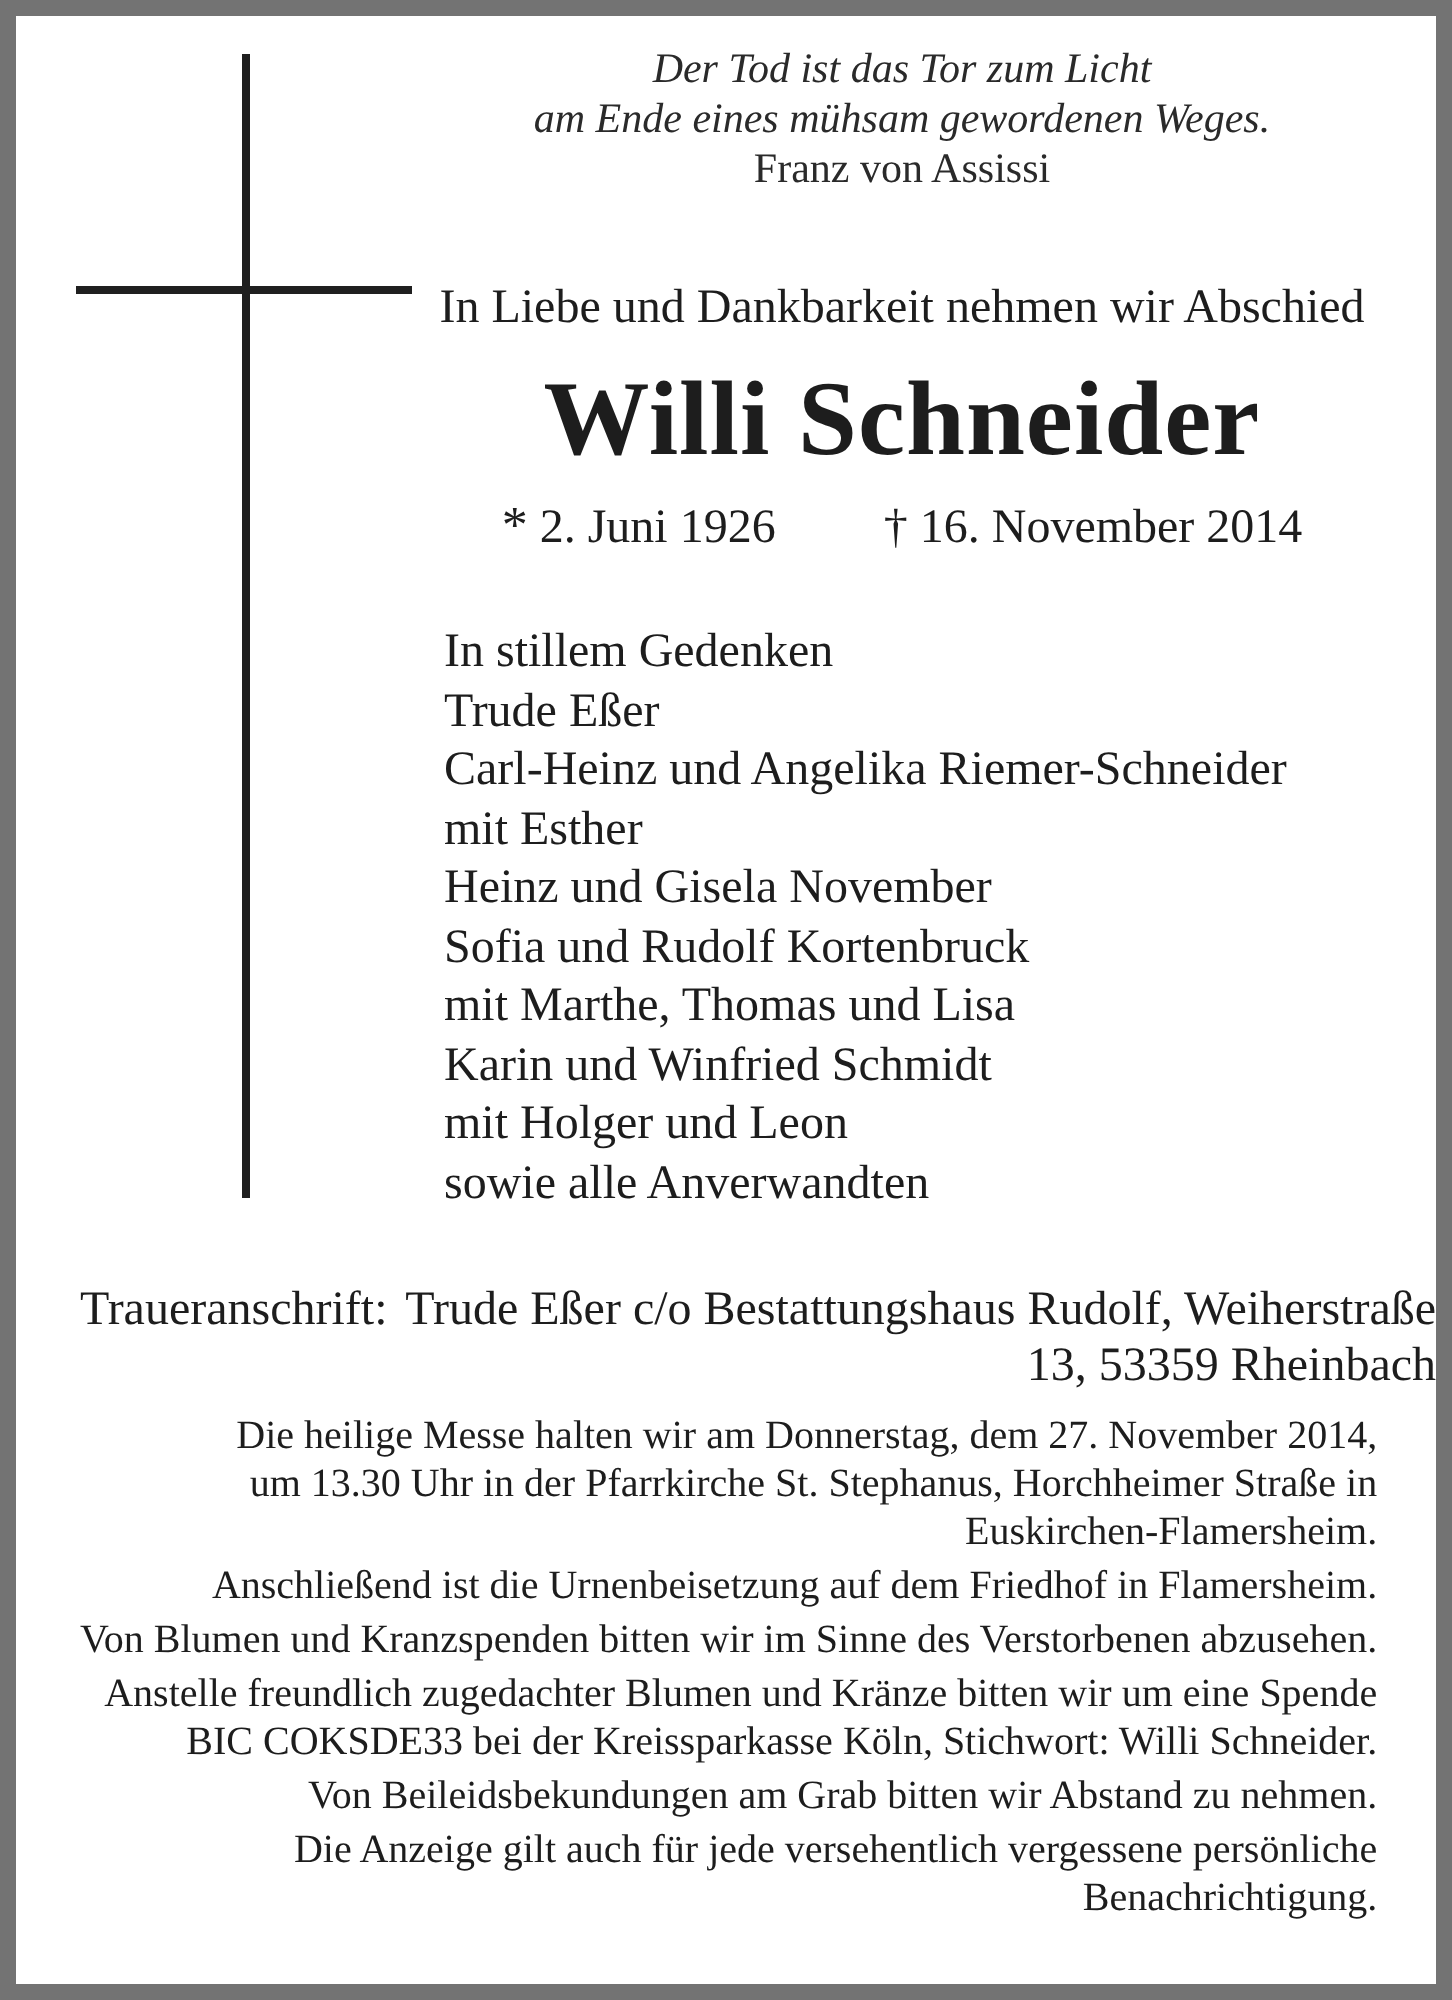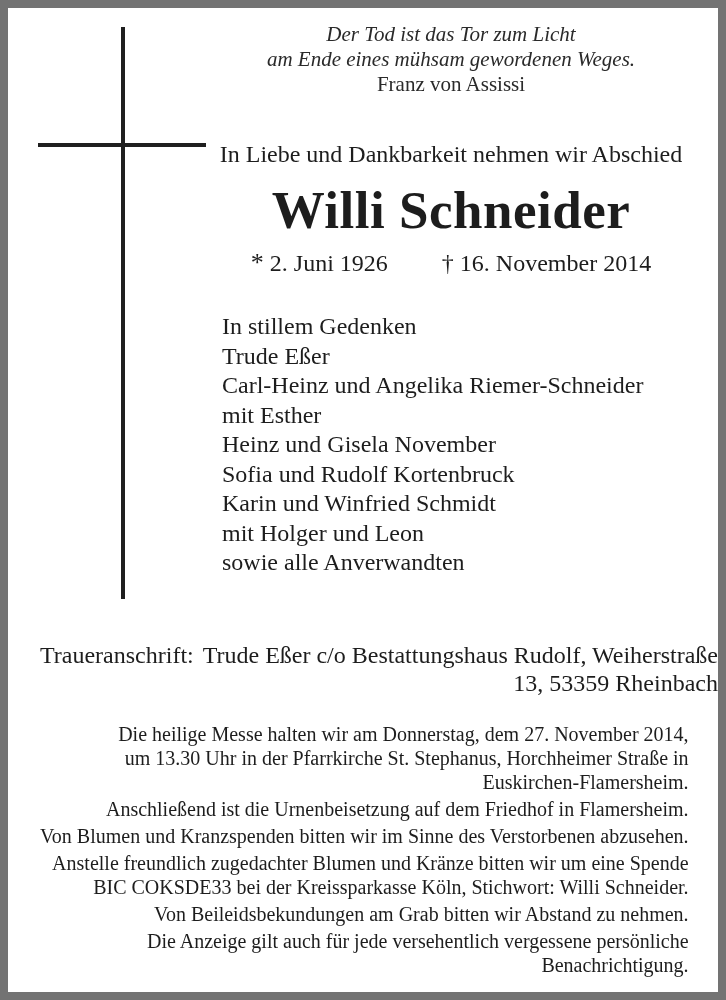--- a/index.html
+++ b/index.html
@@ -28,21 +28,21 @@
   .dates .symbol{margin-right:6px;}
   .dates .star{font-size:26px;}
   
   .mourning{left:214px;top:304px;font-size:24px;line-height:29.5px;text-align:left;}
   .mourning .bold{font-weight:normal;}
   
   .address{left:32px;top:633px;font-size:24px;line-height:28px;display:flex;}
   .address .label{white-space:pre;}
   .address .label::after{content:" ";}
   
-  .details{left:32px;top:714px;font-size:20px;line-height:24px;}
+  .details{left:32px;top:698px;font-size:20px;line-height:24px;}
   .details p{margin:0 0 3px 0;}
   .details .line{display:block;}
 </style>
 </head>
 <body>
 
 <div id="notice">
 
   <div class="abs cross-v"></div>
   <div class="abs cross-h"></div>
@@ -61,20 +61,21 @@
     <span class="date-item"><span class="symbol star">*</span><span>2. Juni 1926</span></span><span class="date-item"><span class="symbol">†</span><span>16. November 2014</span></span>
   </div>
 
   <div class="abs mourning">
     <div>In stillem Gedenken</div>
     <div class="bold">Trude Eßer</div>
     <div class="bold">Carl-Heinz und Angelika Riemer-Schneider</div>
     <div class="bold">mit Esther</div>
     <div class="bold">Heinz und Gisela November</div>
     <div class="bold">Sofia und Rudolf Kortenbruck</div>
+    <div class="bold">mit Marthe, Thomas und Lisa</div>
     <div class="bold">Karin und Winfried Schmidt</div>
     <div class="bold">mit Holger und Leon</div>
     <div>sowie alle Anverwandten</div>
   </div>
 
   <div class="abs address">
     <span class="label">Traueranschrift:</span>
     <span>
       <span class="line">Trude Eßer c/o Bestattungshaus Rudolf,</span>
       <span class="line">Weiherstraße 13, 53359 Rheinbach</span>

